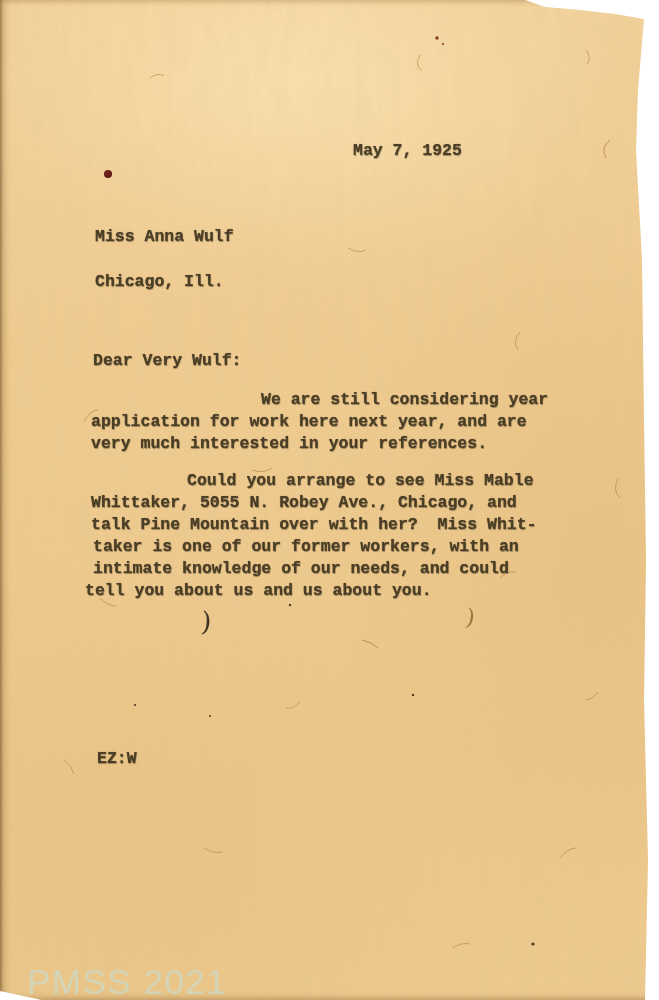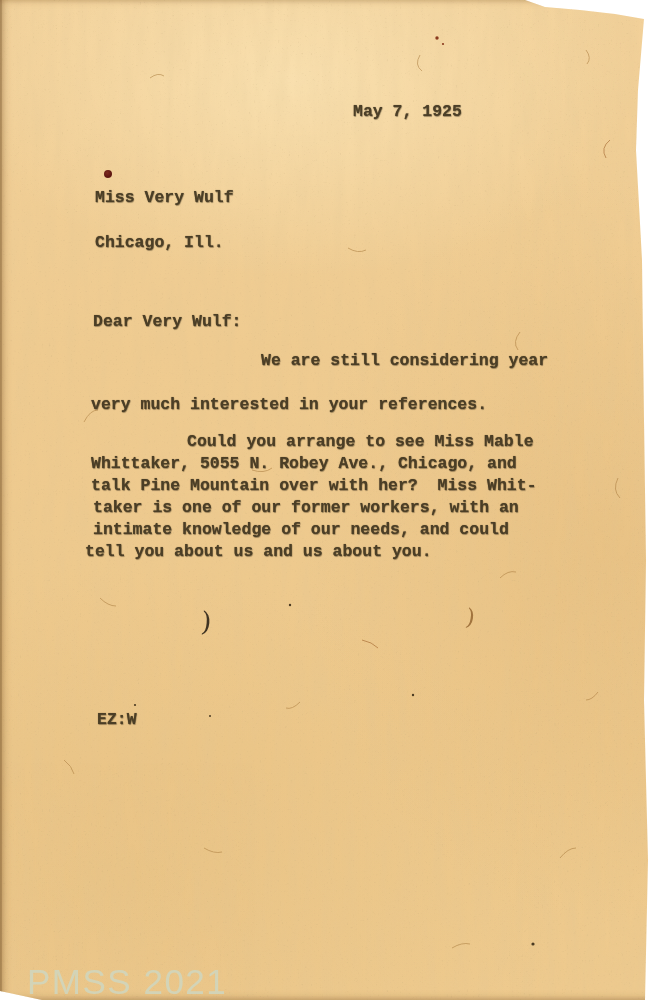--- a/index.html
+++ b/index.html
@@ -50,20 +50,21 @@
   .tl {
     position: absolute;
     white-space: pre;
     font-size: 16.5px;
     line-height: 16.5px;
     font-weight: 700;
     color: #3e331e;
     opacity: 0.92;
     text-shadow: 0 0 1px rgba(62,51,30,0.75), 0.5px 0.6px 0.8px rgba(62,51,30,0.45);
     letter-spacing: 0;
+    margin-top: 39px;
   }
   .ink-dot {
     position: absolute;
     left: 104px;
     top: 170px;
     width: 8px;
     height: 8px;
     border-radius: 50%;
     background: radial-gradient(circle at 40% 35%, #7d2a1f 0%, #5c1510 65%, rgba(92,21,16,0.6) 100%);
   }
@@ -149,26 +150,27 @@
         <circle cx="443" cy="44" r="1.1" fill="#8a3a1e"></circle>
       </g>
     </svg>
 
     <div class="edge-shading"></div>
 
     <div class="ink-dot"></div>
 
     <div class="tl" style="left:353px; top:104px">May 7, 1925</div>
 
-    <div class="tl" style="left:95px; top:190px">Miss Very Wulf</div>
+    <div class="tl" style="left:95px; top:190px">Miss Anna Wulf</div>
     <div class="tl" style="left:95px; top:235px">Chicago, Ill.</div>
 
     <div class="tl" style="left:93px; top:314px">Dear Very Wulf:</div>
 
     <div class="tl" style="left:261px; top:353px">We are still considering year</div>
+    <div class="tl" style="left:91px; top:375px">application for work here next year, and are</div>
     <div class="tl" style="left:91px; top:397px">very much interested in your references.</div>
 
     <div class="tl" style="left:187px; top:434px">Could you arrange to see Miss Mable</div>
     <div class="tl" style="left:91px; top:456px">Whittaker, 5055 N. Robey Ave., Chicago, and</div>
     <div class="tl" style="left:91px; top:478px">talk Pine Mountain over with her?  Miss Whit-</div>
     <div class="tl" style="left:93px; top:500px">taker is one of our former workers, with an</div>
     <div class="tl" style="left:93px; top:522px">intimate knowledge of our needs, and could</div>
     <div class="tl" style="left:85px; top:544px">tell you about us and us about you.</div>
 
 

